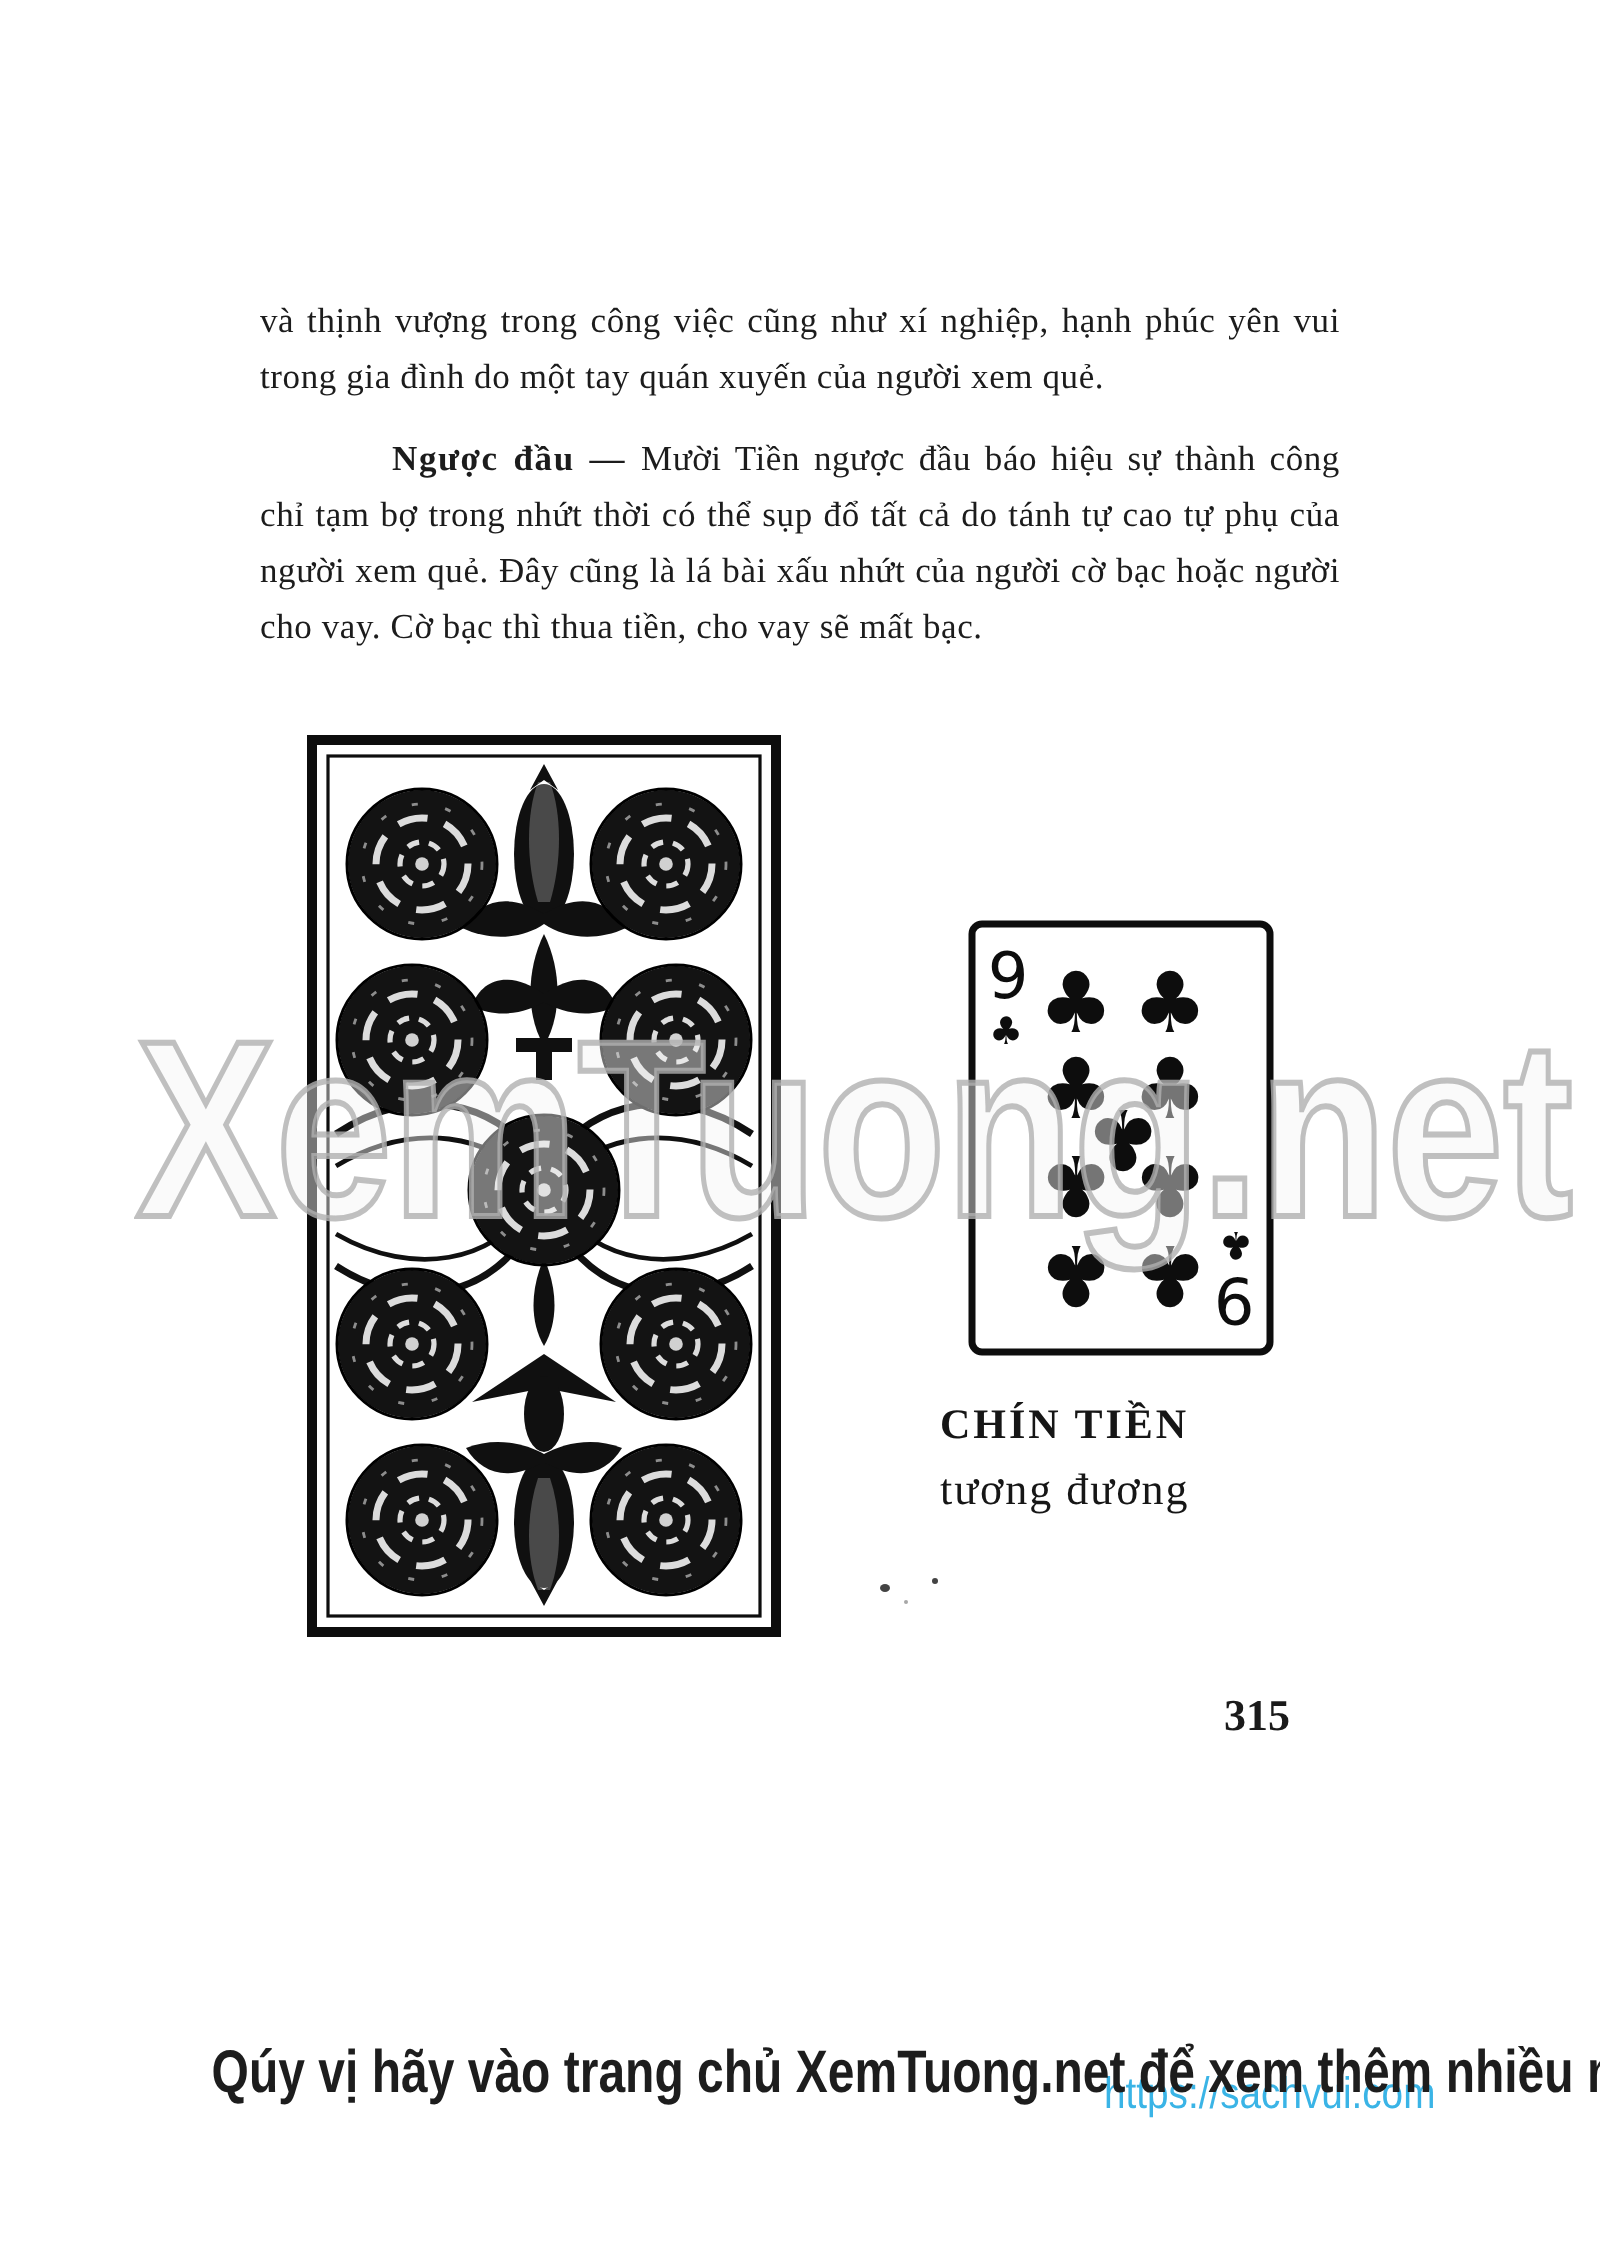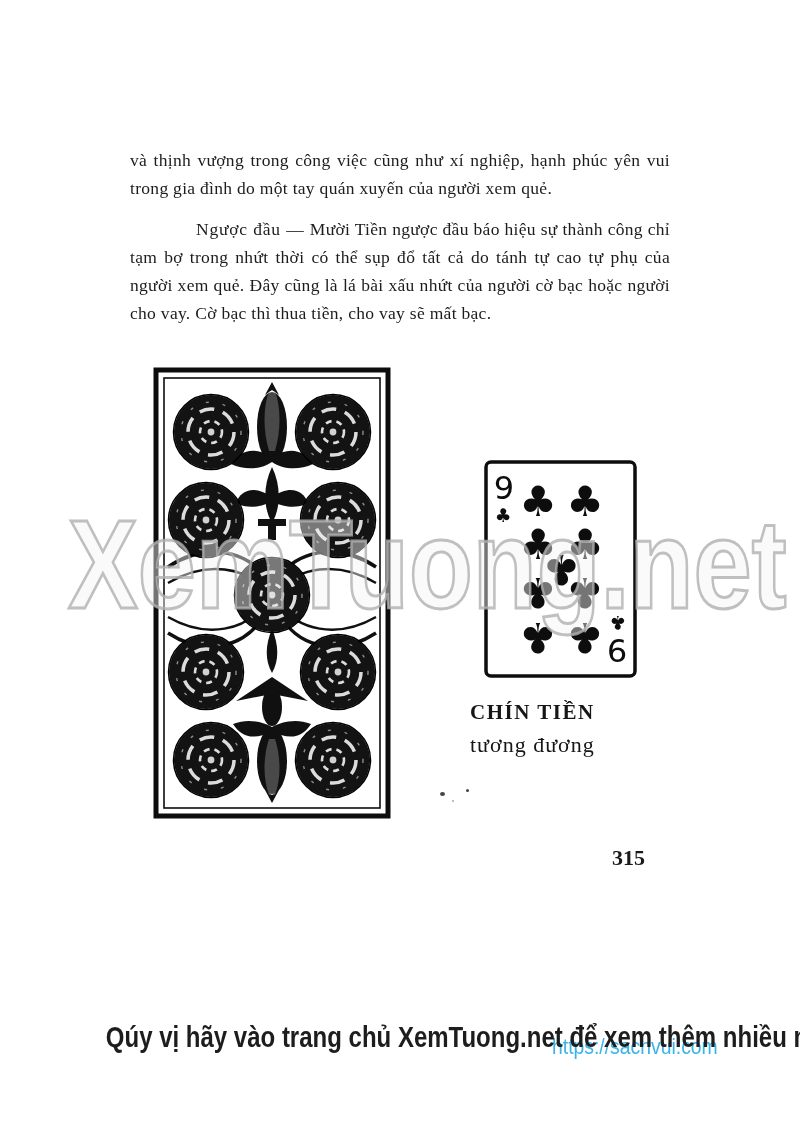--- a/index.html
+++ b/index.html
@@ -21,21 +21,21 @@
     top: 146px;
     width: 540px;
     font-size: 17.5px;
     line-height: 1.6;
     color: #1c1c1c;
     text-align: justify;
     letter-spacing: 0.3px;
   }
   .para-continued { }
   .para-reversed { margin-top: 13px; text-indent: 66px; }
-  .inline-heading { font-weight: normal; letter-spacing: 0.8px; }
+  .inline-heading { font-weight: bold; letter-spacing: 0.8px; }
 
   
   .coin-card { position: absolute; left: 153px; top: 367px; }
 
   
   .club-card { position: absolute; left: 483px; top: 459px; }
 
   
   .caption {
     position: absolute;

